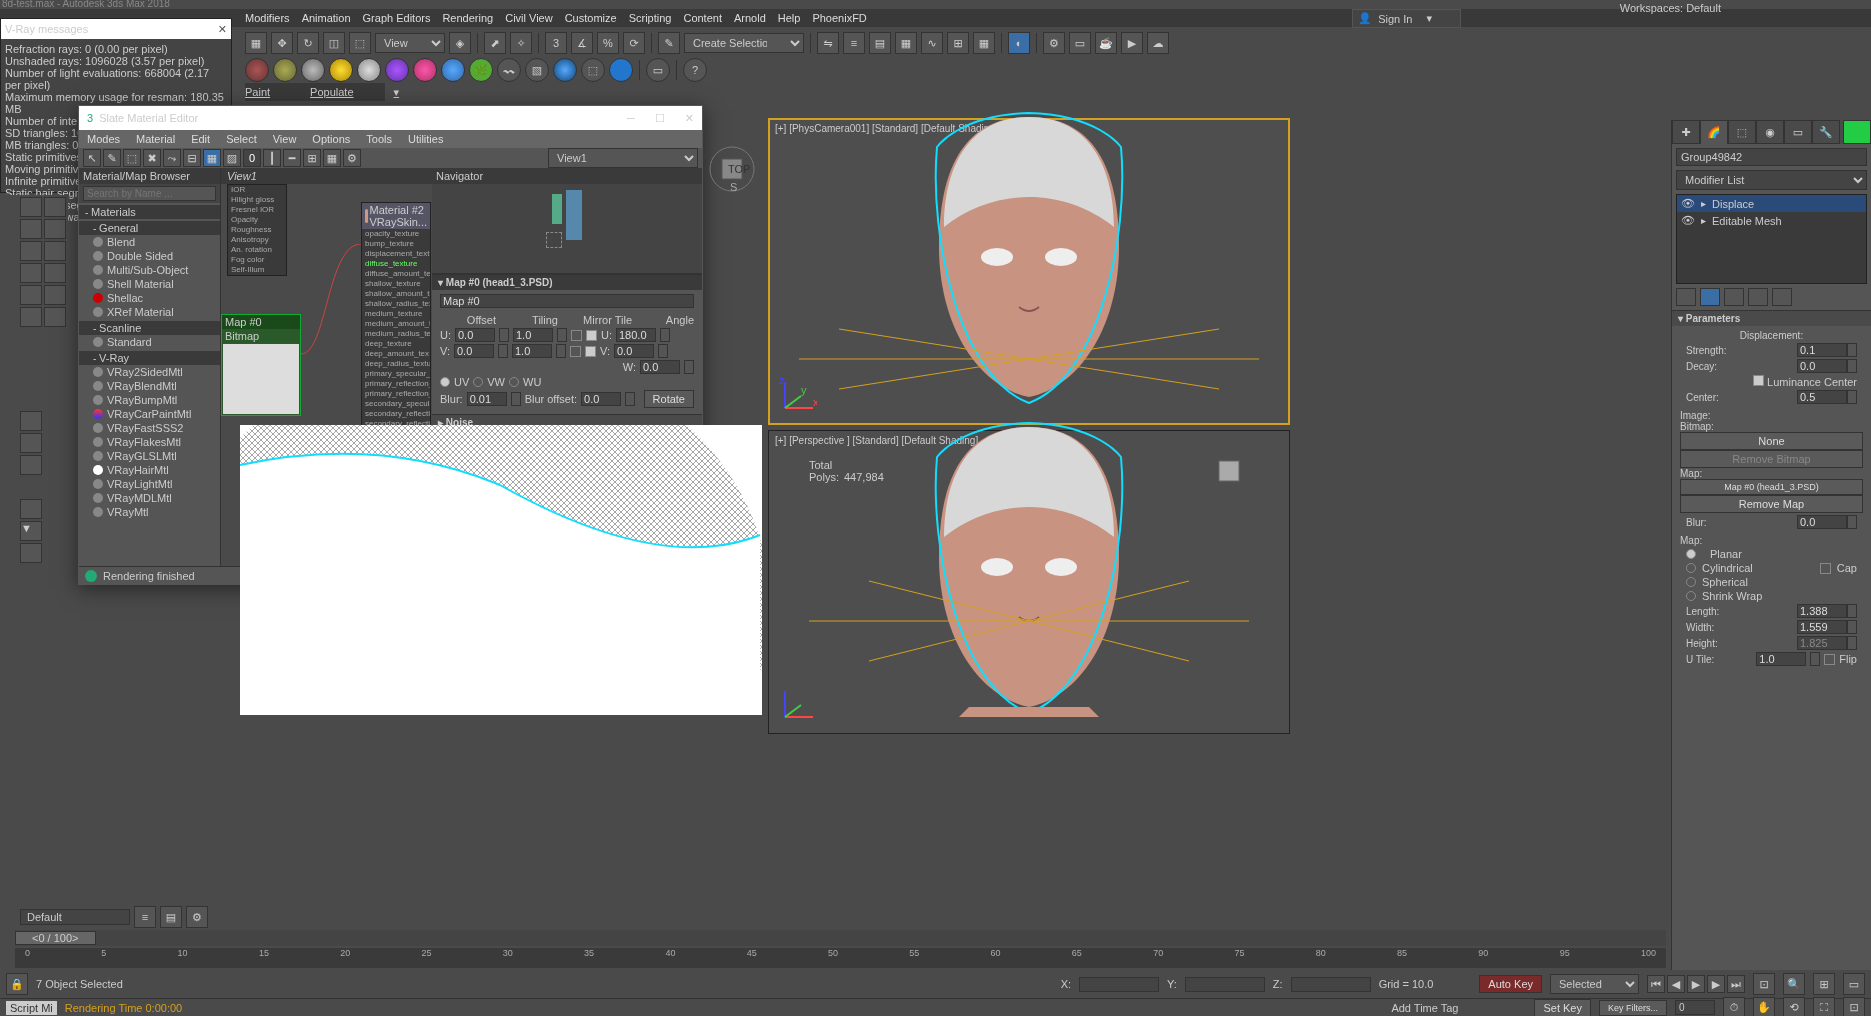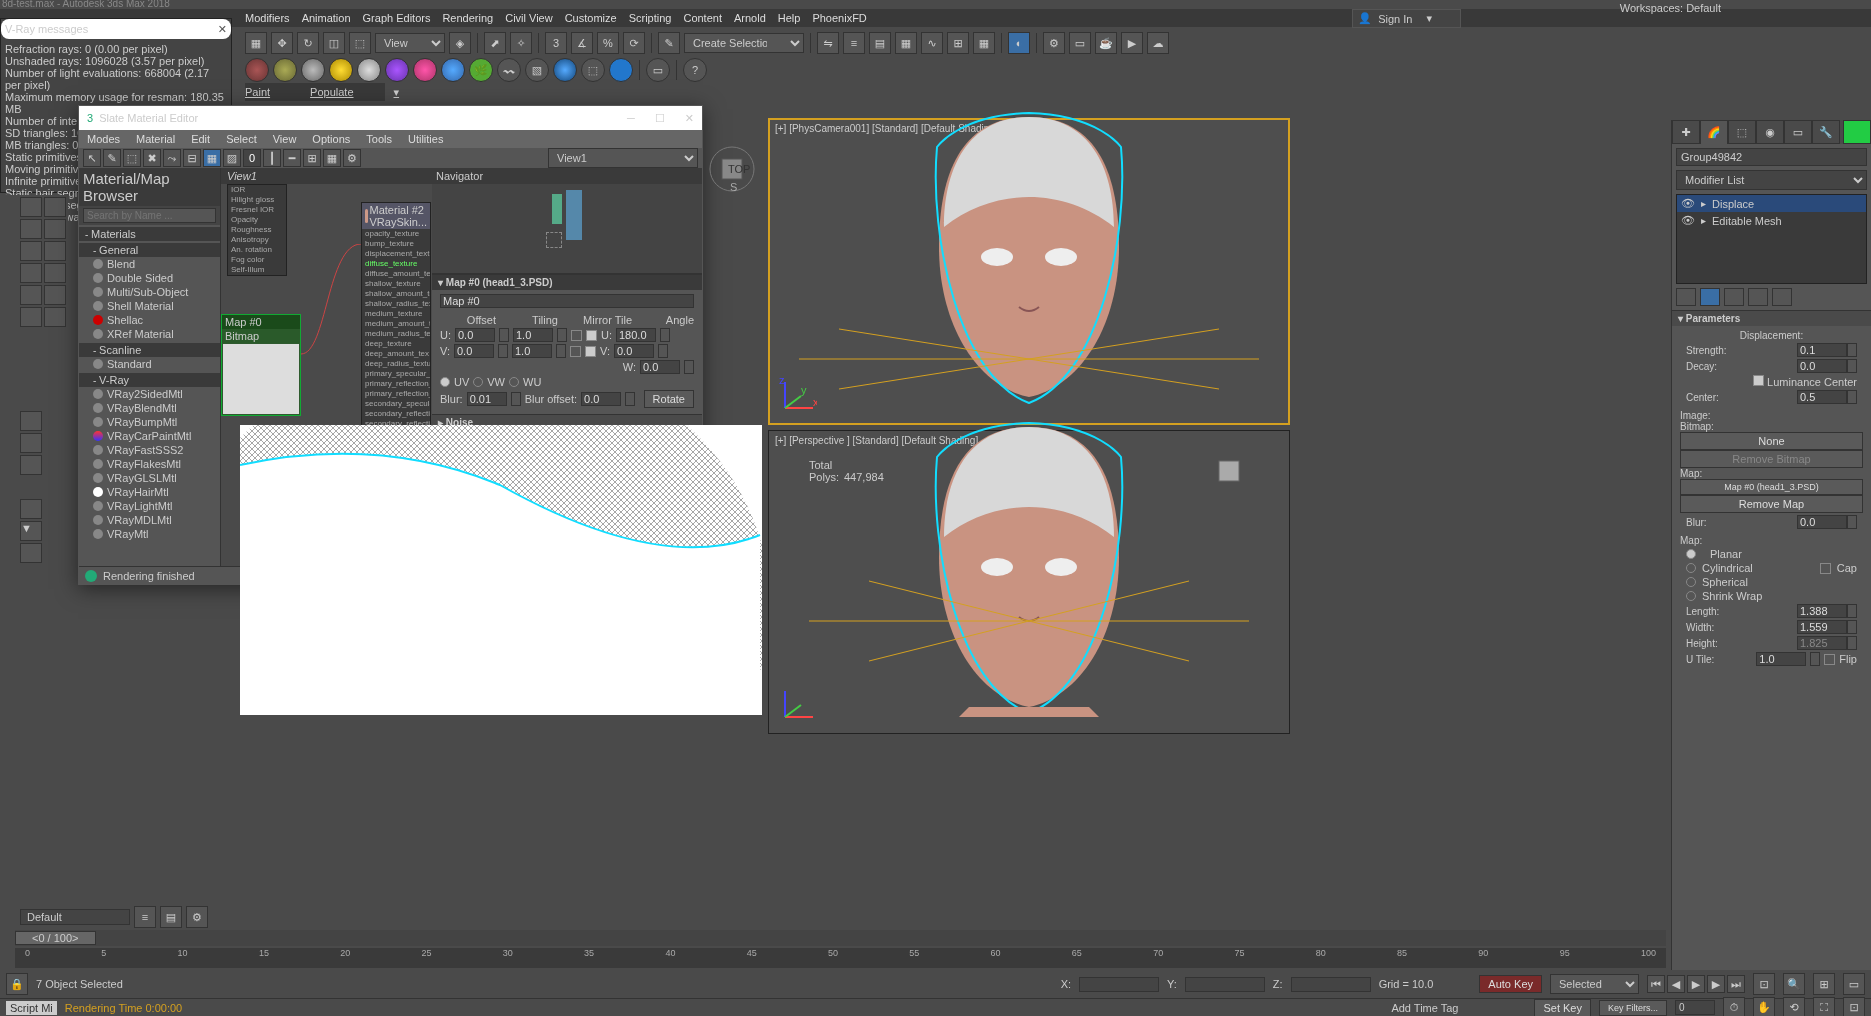--- a/index.html
+++ b/index.html
@@ -21,35 +21,35 @@
 
 .toolbar2 { position:absolute; left:245px; top:57px; height:26px; display:flex; align-items:center; gap:4px; }
 .toolbar2 .tbtn { width:24px; height:24px; border-radius:12px; }
 
 
 .shelf { position:absolute; left:245px; top:83px; height:18px; display:flex; align-items:center; gap:40px; background:#393939; width:140px;text-decoration:underline; }
 .shelf span { color:#ccc; }
 
 
 .vray-msg { position:absolute; left:0; top:18px; width:232px; height:175px; background:#444; border:1px solid #222; }
-.vray-msg .titlebar { background:#fff; color:#000; height:20px; display:flex; align-items:center; padding:0 4px; font-size:11px; justify-content:space-between;border-radius:8px; }
+.vray-msg .titlebar { background:#fff; color:#000; height:20px; display:flex; align-items:center; padding:0 4px; font-size:11px; justify-content:space-between; }
 .vray-msg .titlebar .close { color:#555; }
 .vray-msg .body { padding:4px; color:#aaa; font-size:10px; line-height:12px; }
 
 
 .slate { position:absolute; left:78px; top:105px; width:625px; height:480px; background:#fff; border:1px solid #555; box-shadow:0 4px 20px rgba(0,0,0,0.5); }
 .slate .titlebar { height:24px; background:#fff; display:flex; align-items:center; padding:0 8px; justify-content:space-between; color:#000; }
 .slate .titlebar .wbtns { display:flex; gap:20px; color:#444; }
 .slate .menubar2 { height:18px; background:#666; display:flex; align-items:center; gap:16px; padding:0 8px; }
 .slate .menubar2 span { color:#ddd; }
 .slate .toolbarS { height:20px; background:#555; display:flex; align-items:center; gap:2px; padding:0 4px; }
 .slate .toolbarS .tbtn { width:18px; height:18px; }
 .slate .main { display:flex; height:calc(100% - 24px - 18px - 20px - 18px); background:#4e4e4e; }
 .slate .browser { width:142px; background:#555; border-right:1px solid #333; overflow:hidden; }
-.slate .browser .hdr { background:#3a3a3a; color:#ccc; padding:2px 4px; font-size:15px; }
+.slate .browser .hdr { background:#3a3a3a; color:#ccc; padding:2px 4px; font-size:11px; }
 .slate .browser .search { background:#444; padding:2px 4px; }
 .slate .browser .search input { background:#555; border:1px solid #333; color:#aaa; width:100%; padding:1px 3px; font-size:10px; }
 .slate .browser .cat { background:#3a3a3a; color:#ccc; padding:1px 6px; font-size:10px; margin-top:2px; }
 .slate .browser .item { display:flex; align-items:center; gap:4px; padding:1px 14px; font-size:10px; color:#ddd; cursor:pointer; }
 .slate .browser .item .dot { width:10px; height:10px; border-radius:5px; background:#888; }
 .slate .browser .item.red .dot { background:#c00; }
 .slate .view1 { flex:1; display:flex; flex-direction:column; }
 .slate .view1 .hdr { background:#3a3a3a; padding:2px 6px; font-style:italic; font-size:11px; }
 .slate .graph { flex:1; background:#4a4a4a; position:relative; overflow:hidden; }
 .slate .nav { width:270px; background:#15803d; display:flex; flex-direction:column; }

